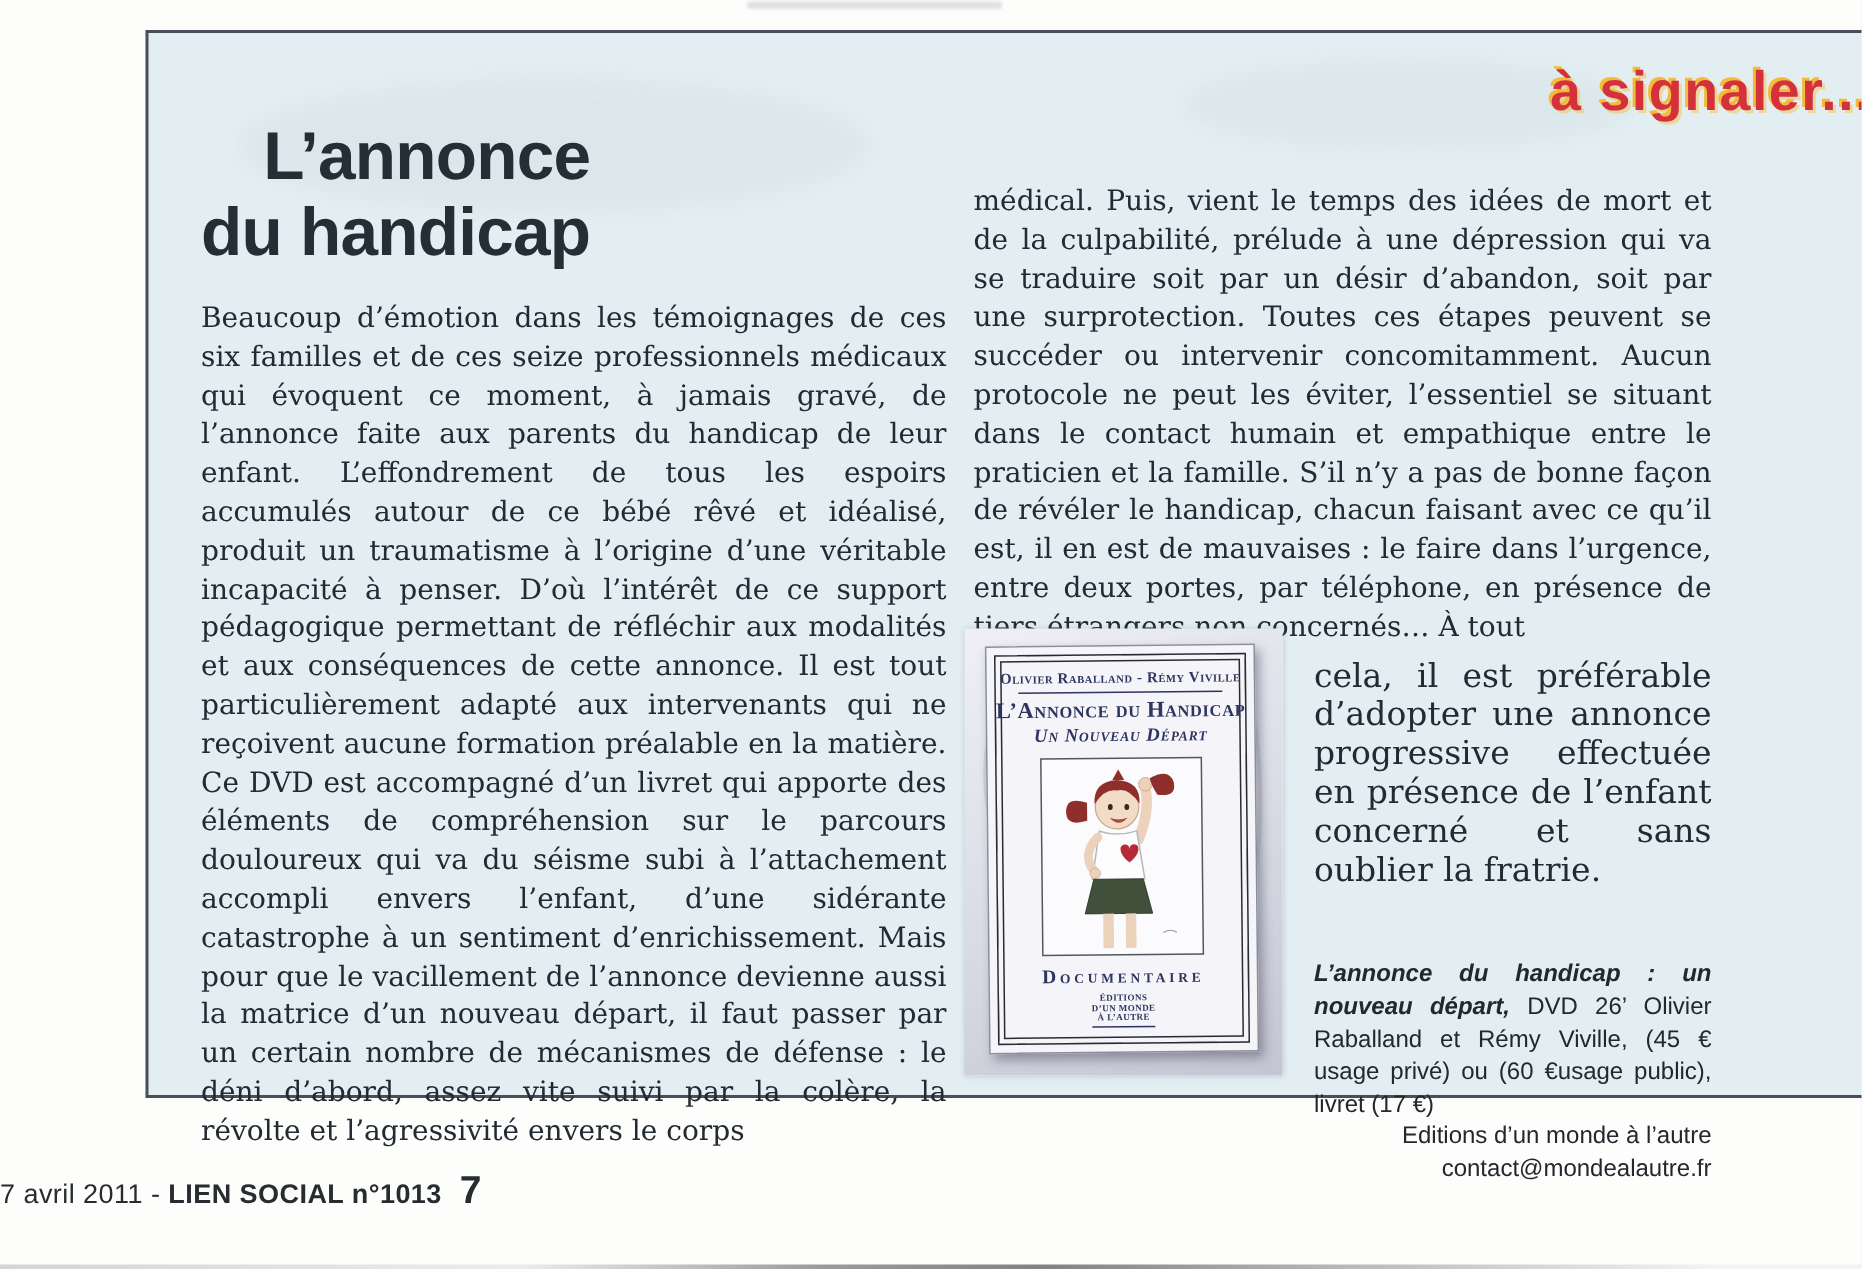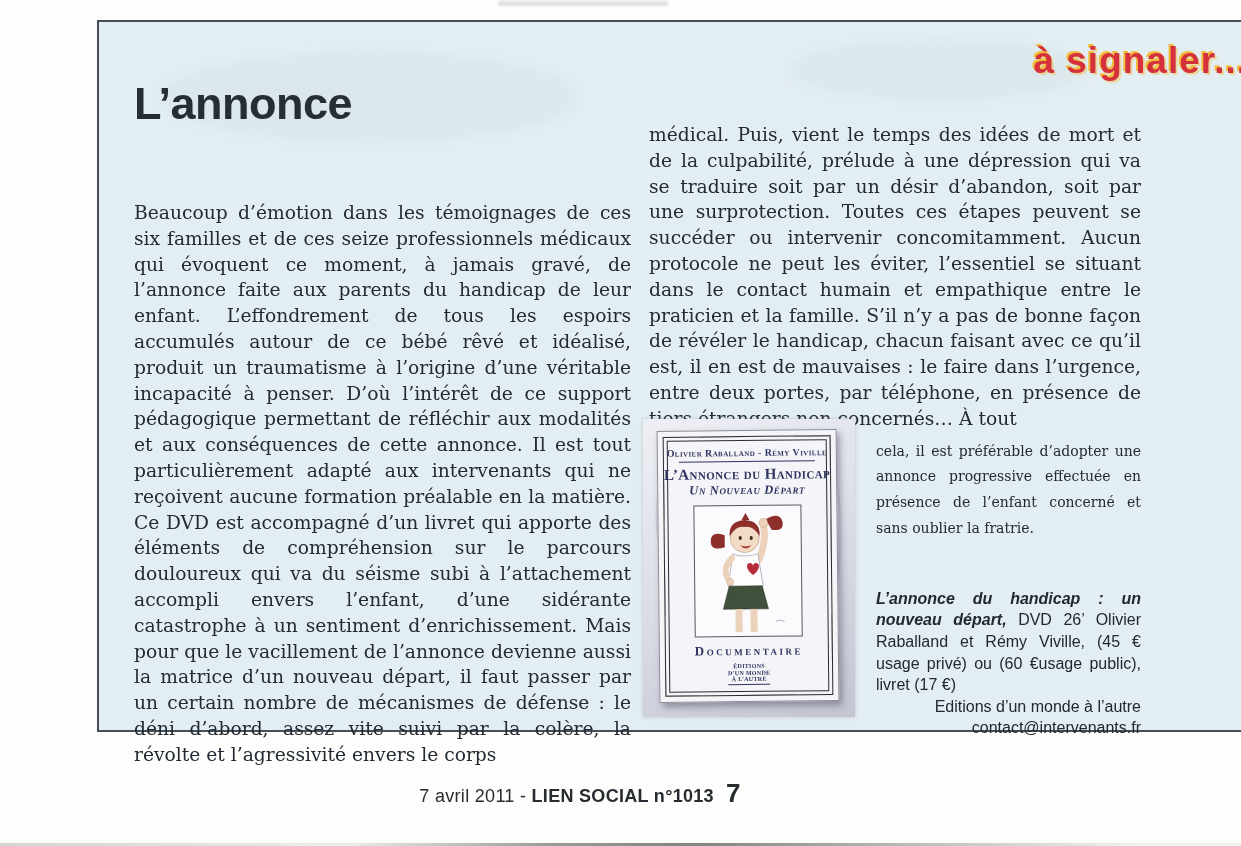--- a/index.html
+++ b/index.html
@@ -36,21 +36,21 @@
   
   .serif{font-family:"DejaVu Serif","Liberation Serif",serif;color:#222a33;}
   .col-left{
     position:absolute;left:35px;top:178px;width:497px;
     font-size:18.7px;line-height:25.8px;text-align:justify;
   }
   .col-right{
     position:absolute;left:550px;top:100px;width:492px;
   }
   .rc-part1{margin:0;font-size:18.7px;line-height:25.8px;text-align:justify;}
-  .rc-part2{margin:7px 0 0 227px;font-size:14px;line-height:25.8px;text-align:justify;}
+  .rc-part2{margin:7px 0 0 227px;font-size:22px;line-height:25.8px;text-align:justify;}
 
   
   .dvd-photo{
     position:absolute;left:-6px;top:297px;width:212px;height:298px;
     background:linear-gradient(155deg,#eef0f5 0%,#dfe1ea 40%,#c3c6d2 100%);
     box-shadow:0 0 4px rgba(120,120,140,.35);
   }
   .photo-sketch{position:absolute;inset:0;}
   .cover{
     position:absolute;left:15px;top:11px;width:180px;height:272px;
@@ -82,21 +82,21 @@
   
   .caption{
     margin:46px 0 0 227px;
     font-size:16px;line-height:21.6px;color:#23282e;text-align:justify;
   }
   .caption-lead{font-weight:bold;font-style:italic;}
   .cap-line{display:block;text-align:right;}
 
   
   .footer{
-    position:absolute;top:778px;left:0;width:1160px;text-align:center;
+    position:absolute;top:778px;left:0;width:1160px;text-align:left;
     font-size:18px;color:#272c31;letter-spacing:.3px;
   }
   .footer .journal{font-weight:bold;}
   .footer .pagenum{font-weight:bold;font-size:26px;margin-left:12px;}
 
   
   .scan-strip{
     position:absolute;left:0;bottom:0;width:100%;height:3px;opacity:.85;
     background:linear-gradient(to right,#cdcdcd 0%,#e9e9e9 28%,#8a8a8a 44%,#6c6c6c 56%,#ababab 72%,#f1f1f1 92%);
   }
@@ -109,20 +109,21 @@
 <body>
 
 <div class="panel">
   <div class="ghost g1"></div>
   <div class="ghost g2"></div>
 
   <div class="signaler">à signaler...</div>
 
   <h1 class="title" style="margin:0;">
     <span>L’annonce</span>
+    <span>du handicap</span>
   </h1>
 
   <div class="col-left serif">
     <p style="margin:0;">Beaucoup d’émotion dans les témoignages de ces six familles et de ces seize professionnels médicaux qui évoquent ce moment, à jamais gravé, de l’annonce faite aux parents du handicap de leur enfant. L’effondrement de tous les espoirs accumulés autour de ce bébé rêvé et idéalisé, produit un traumatisme à l’origine d’une véritable incapacité à penser. D’où l’intérêt de ce support pédagogique permettant de réfléchir aux modalités et aux conséquences de cette annonce. Il est tout particulièrement adapté aux intervenants qui ne reçoivent aucune formation préalable en la matière. Ce DVD est accompagné d’un livret qui apporte des éléments de compréhension sur le parcours douloureux qui va du séisme subi à l’attachement accompli envers l’enfant, d’une sidérante catastrophe à un sentiment d’enrichissement. Mais pour que le vacillement de l’annonce devienne aussi la matrice d’un nouveau départ, il faut passer par un certain nombre de mécanismes de défense : le déni d’abord, assez vite suivi par la colère, la révolte et l’agressivité envers le corps</p>
   </div>
 
   <div class="col-right">
     <p class="rc-part1 serif">médical. Puis, vient le temps des idées de mort et de la culpabilité, prélude à une dépression qui va se traduire soit par un désir d’abandon, soit par une surprotection. Toutes ces étapes peuvent se succéder ou intervenir concomitamment. Aucun protocole ne peut les éviter, l’essentiel se situant dans le contact humain et empathique entre le praticien et la famille. S’il n’y a pas de bonne façon de révéler le handicap, chacun faisant avec ce qu’il est, il en est de mauvaises : le faire dans l’urgence, entre deux portes, par téléphone, en présence de tiers étrangers non concernés… À tout</p>
 
     <div class="dvd-photo">
@@ -177,21 +178,21 @@
           </div>
         </div>
       </div>
     </div>
 
     <p class="rc-part2 serif">cela, il est préférable d’adopter une annonce progressive effectuée en présence de l’enfant concerné et sans oublier la fratrie.</p>
 
     <p class="caption">
       <em class="caption-lead">L’annonce du handicap : un nouveau départ,</em><span> DVD 26’ Olivier Raballand et Rémy Viville, (45 € usage privé) ou (60 €usage public), livret (17 €)</span>
       <span class="cap-line">Editions d’un monde à l’autre</span>
-      <span class="cap-line">contact@intervenants.fr</span>
+      <span class="cap-line">contact@mondealautre.fr</span>
     </p>
   </div>
 </div>
 
 <div class="footer">
   <span>7 avril 2011 - </span><span class="journal">LIEN SOCIAL n°1013</span><span class="pagenum">7</span>
 </div>
 
 <div class="scan-mark-top"></div>
 <div class="scan-strip"></div>

